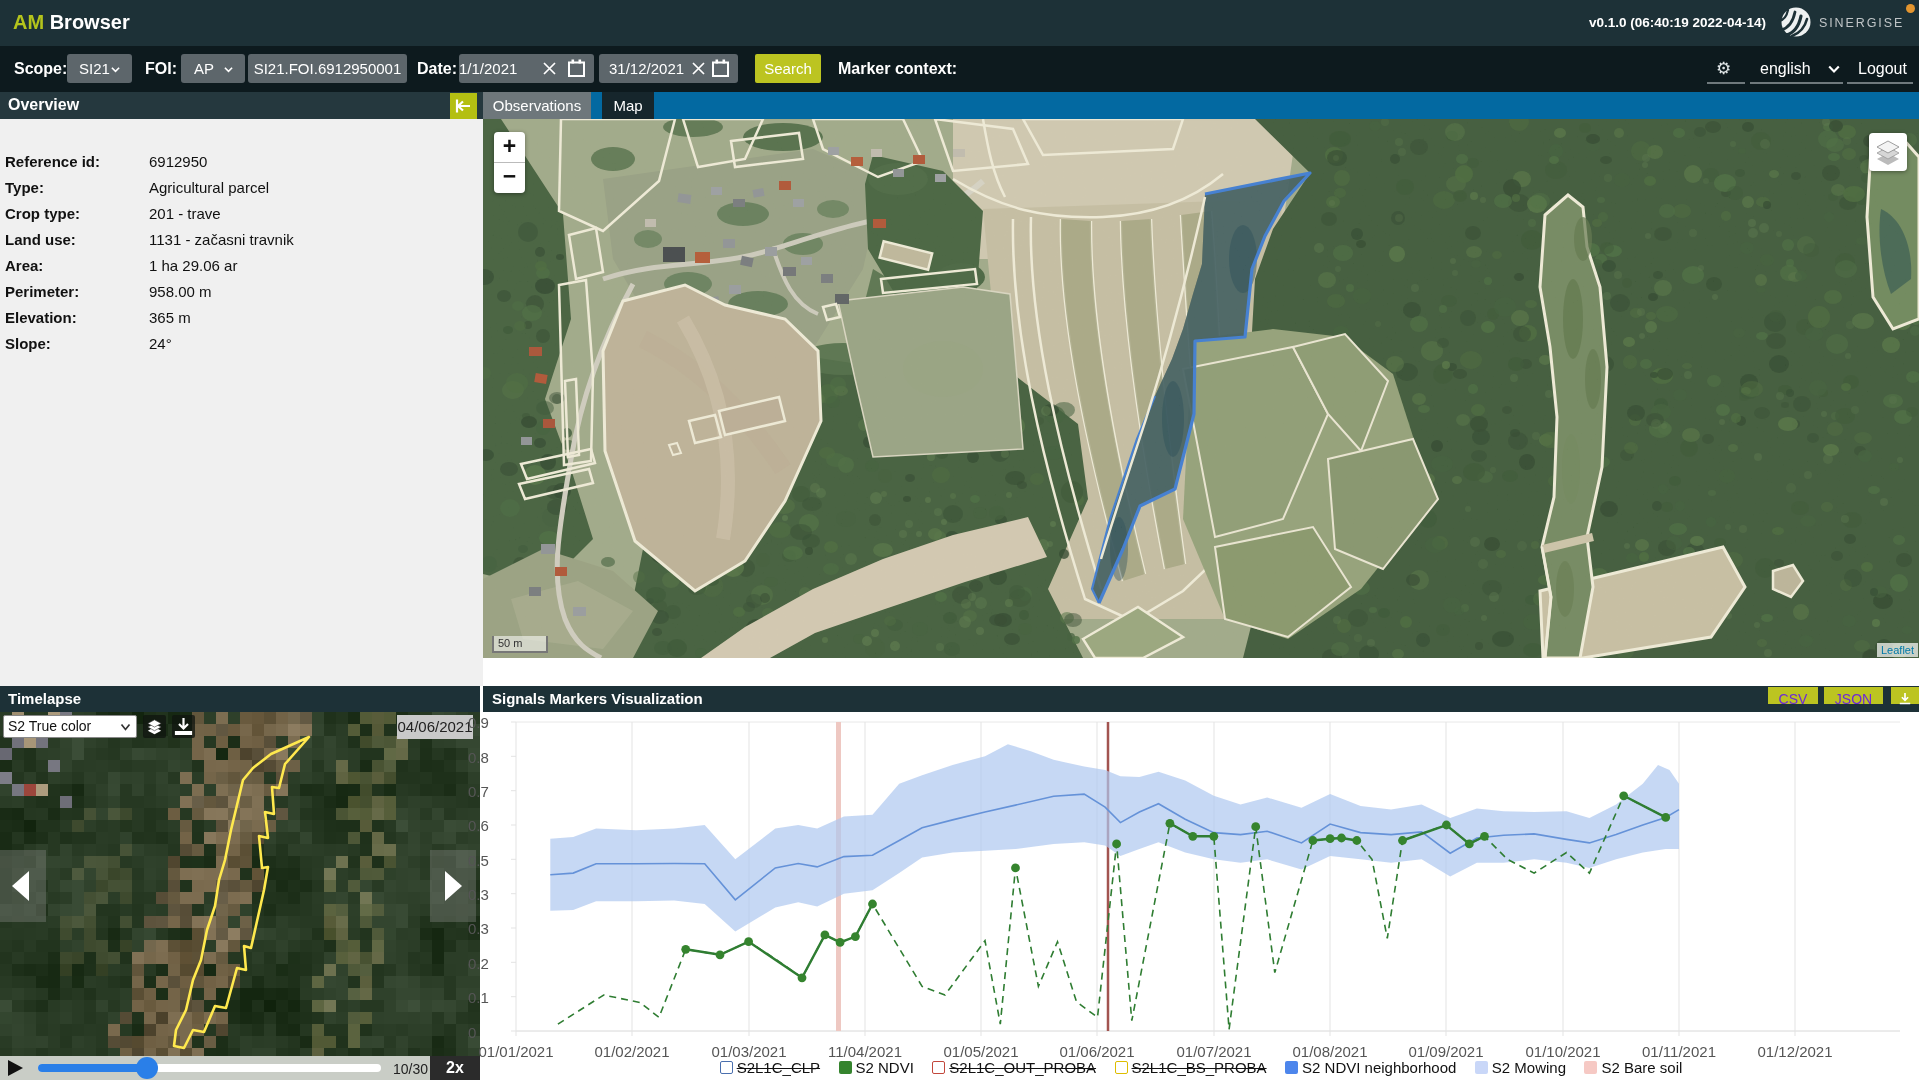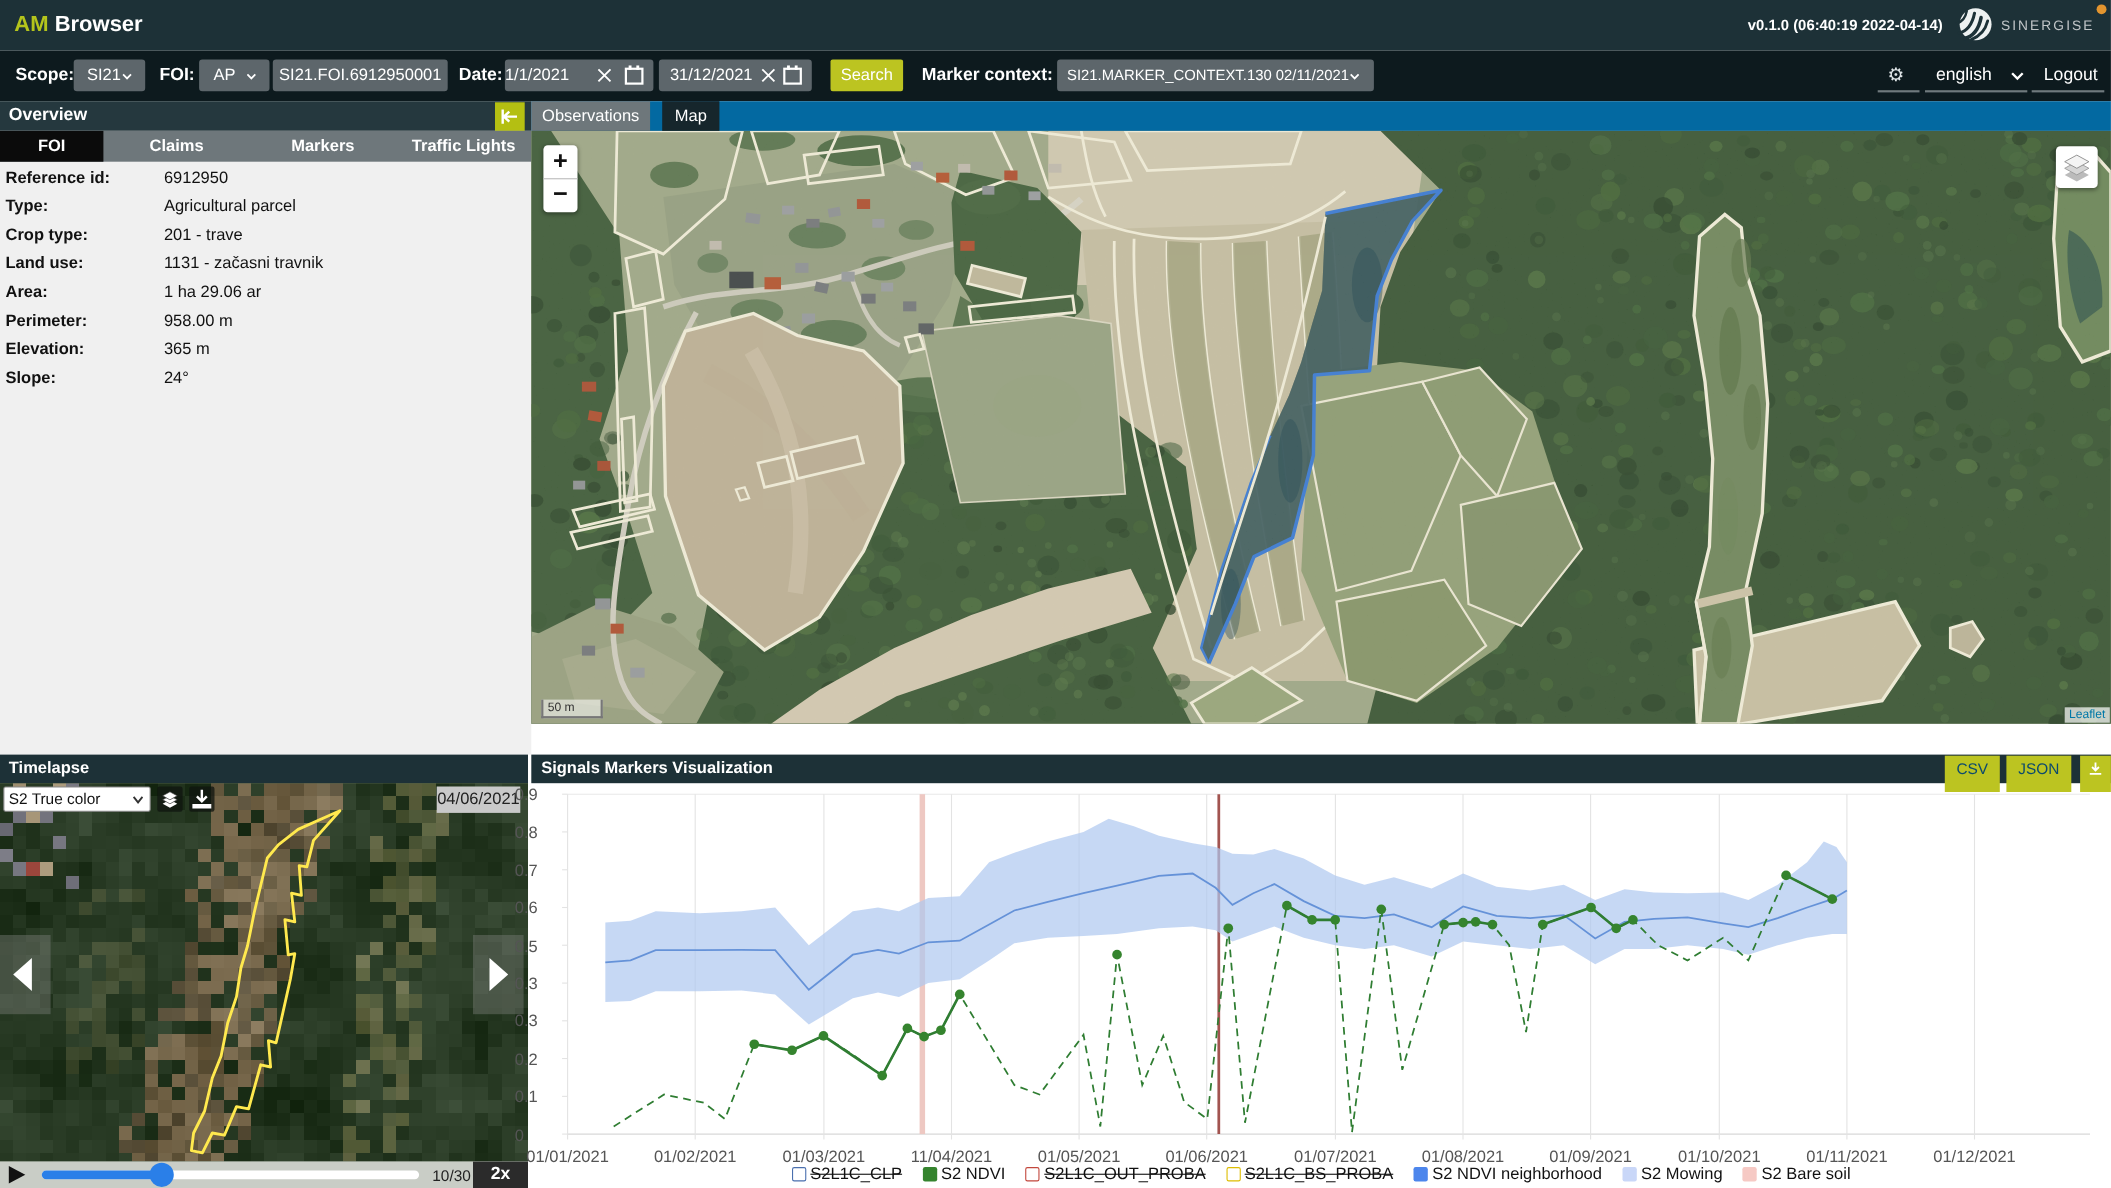--- a/index.html
+++ b/index.html
@@ -77,24 +77,20 @@
    <svg class="abs" style="left:92px;top:7px" width="15" height="15" viewBox="0 0 15 15">
         <path d="M2,2 13,13 M13,2 2,13" stroke="#fff" stroke-width="1.7"></path>
       </svg>
    <svg class="abs" style="left:112px;top:5px" width="19" height="19" viewBox="0 0 19 19">
         <rect x="2" y="3.5" width="15" height="13.5" fill="none" stroke="#fff" stroke-width="2"></rect>
         <rect x="4.5" y="0.5" width="2.6" height="4" fill="#fff"></rect>
         <rect x="11.5" y="0.5" width="2.6" height="4" fill="#fff"></rect>
       </svg></div>
  <div id="srch">Search</div>
  <div class="lbl" style="left:838px">Marker context:</div>
- <div class="gbox" style="left:961px;width:288px;font-size:13.5px"><span style="margin-left:9px">SI21.MARKER_CONTEXT.130 02/11/2021</span>
-   <svg class="chev" style="left:266px" viewBox="0 0 10 10">
-        <path d="M1,3 5,7 9,3" stroke="#fff" stroke-width="1.8" fill="none"></path>
-      </svg></div>
  <div id="gear">⚙</div>
  <div class="undl" style="left:1707px;width:38px"></div>
  <div id="english">english</div>
  <svg class="abs" style="left:1828px;top:17px" width="12" height="12" viewBox="0 0 10 10">
       <path d="M1,3 5,7 9,3" stroke="#fff" stroke-width="1.8" fill="none"></path>
     </svg>
  <div class="undl" style="left:1750px;width:93px"></div>
  <div id="logout">Logout</div>
  <div class="undl" style="left:1847px;width:66px"></div>
 </div>
@@ -102,26 +98,20 @@
     <div class="t">Overview</div>
   </div>
 <div id="collapse"><svg width="27" height="26" viewBox="0 0 27 26">
       <path d="M8,13 H20 M8,13 l5,-4.5 M8,13 l5,4.5 M7,6.5 V19.5" stroke="#fff" stroke-width="2.2" fill="none"></path>
     </svg></div>
 <div id="tabstrip">
  <div class="tab" style="left:0px;width:108px;background:#6e777b">Observations</div>
  <div class="tab" style="left:119px;width:52px;background:#16262c">Map</div>
 </div>
 <div id="leftpanel">
- <div id="ltabs">
-  <div class="ltab" style="left:0;width:94px;background:#0b0b0b">FOI</div>
-  <div class="ltab" style="left:94px;width:133px">Claims</div>
-  <div class="ltab" style="left:227px;width:133px">Markers</div>
-  <div class="ltab" style="left:360px;width:123px">Traffic Lights</div>
- </div>
  <div class="row" style="top:34px"><b>Reference id:</b>6912950</div>
  <div class="row" style="top:60px"><b>Type:</b>Agricultural parcel</div>
  <div class="row" style="top:86px"><b>Crop type:</b>201 - trave</div>
  <div class="row" style="top:112px"><b>Land use:</b>1131 - začasni travnik</div>
  <div class="row" style="top:138px"><b>Area:</b>1 ha 29.06 ar</div>
  <div class="row" style="top:164px"><b>Perimeter:</b>958.00 m</div>
  <div class="row" style="top:190px"><b>Elevation:</b>365 m</div>
  <div class="row" style="top:216px"><b>Slope:</b>24°</div>
 </div>
 <div id="mapwrap">
@@ -1108,21 +1098,21 @@
 .tlarr{position:absolute;top:138px;width:46px;height:72px;background:rgba(120,125,118,.45)}
 #tlbar{position:absolute;left:0;top:1056px;width:480px;height:24px;background:#c9cdc6}
 #tlplay{position:absolute;left:8px;top:1060px;width:0;height:0;border-left:15px solid #111;border-top:8.5px solid transparent;border-bottom:8.5px solid transparent}
 #tltrack{position:absolute;left:38px;top:1064px;width:343px;height:8px;background:#fff;border-radius:4px}
 #tlfill{position:absolute;left:0;top:0;width:110px;height:8px;background:#2a7fe8;border-radius:4px}
 #tlknob{position:absolute;left:136px;top:1057px;width:22px;height:22px;border-radius:50%;background:#2a7fe8}
 #tlcount{position:absolute;left:393px;top:1061px;font-size:14px;color:#222}
 #tl2x{position:absolute;left:430px;top:1056px;width:50px;height:24px;background:#2b2b2b;color:#fff;font-size:16px;font-weight:bold;text-align:center;line-height:24px}
 #sghdr{position:absolute;left:483px;top:686px;width:1436px;height:26px;background:#1d3137}
 #sghdr .t{position:absolute;left:9px;top:4px;font-size:15px;font-weight:bold;color:#fff}
-.ybtn{position:absolute;top:1px;height:33px;background:#bcc421;color:#0c4a6e;font-size:14px;text-align:center;line-height:25px}
+.ybtn{position:absolute;top:1px;height:17px;background:#bcc421;color:#6d28d9;font-size:14px;text-align:center;line-height:25px}
 .ylab{position:absolute;width:40px;font-size:15px;color:#555}
 .xlab{position:absolute;width:90px;text-align:center;font-size:15px;color:#555}
 .lgi{display:inline-flex;align-items:center;margin:0 7px;font-size:15px;color:#111;white-space:nowrap}
 .lgb{width:13px;height:13px;border-radius:2px;margin-right:4px;flex:none}
 #legend{position:absolute;left:483px;top:1059px;width:1436px;text-align:center}
 </style>
 <div id="tlhdr">Timelapse</div>
 <div id="tlimg">
 <svg width="480" height="344" viewBox="0 0 480 344" shape-rendering="crispEdges">
 <rect x="0" y="0" width="12" height="12" fill="#293b25"></rect>

